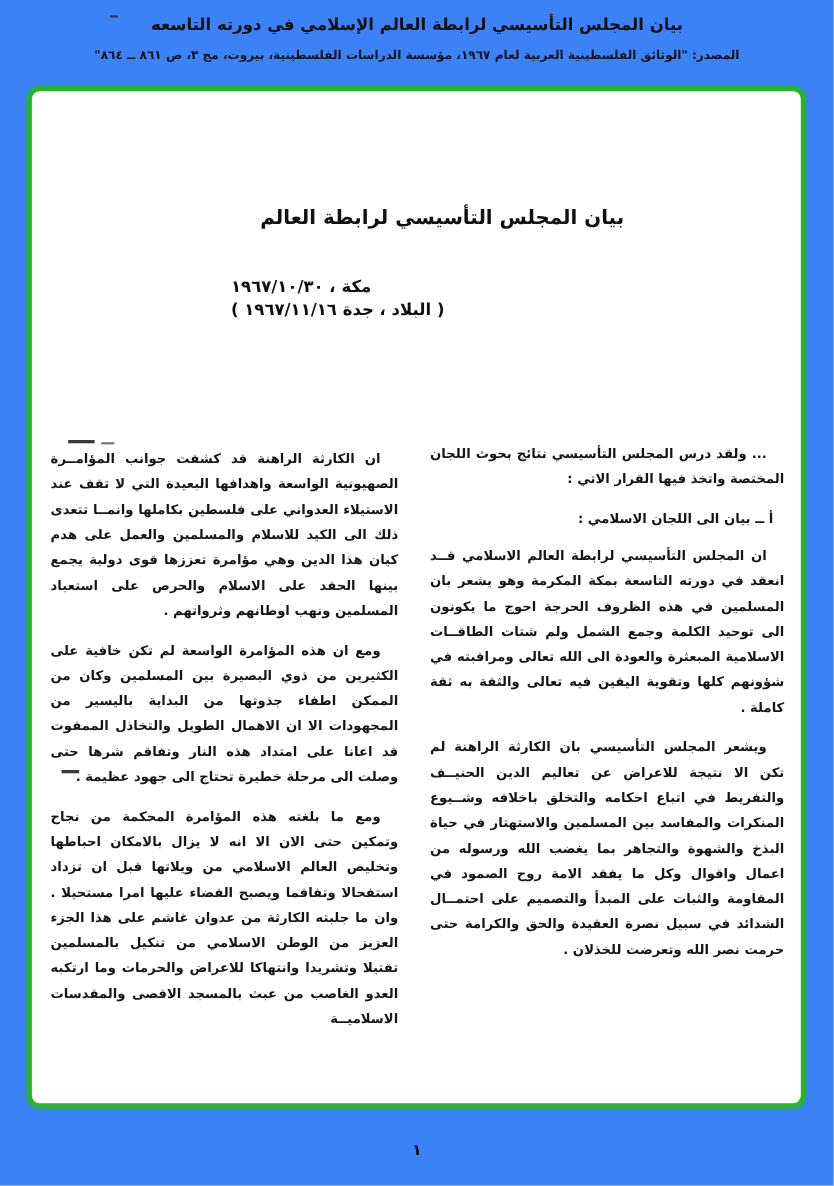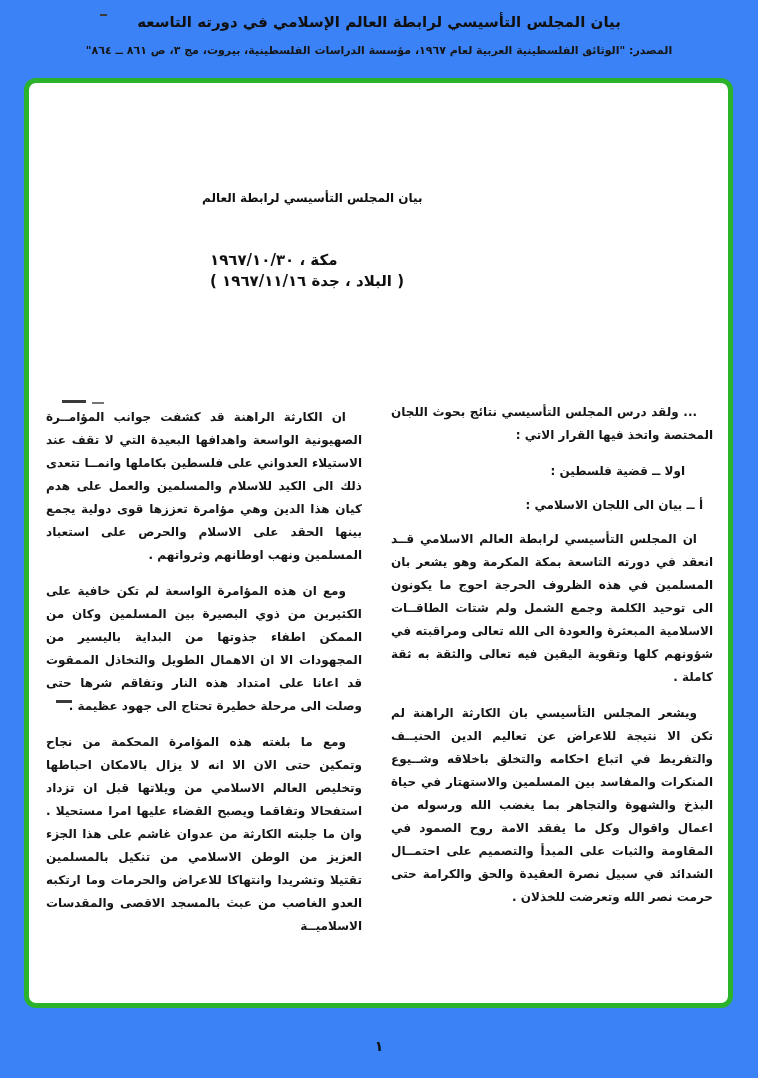--- a/index.html
+++ b/index.html
@@ -39,25 +39,25 @@
     left: 24px; top: 78px;
     width: 699px; height: 920px;
     border: 5px solid #2bb32b;
     border-radius: 12px;
     background: #ffffff;
   }
 
   
   .doc-title {
     position: absolute;
-    top: 187px; left: 202px;
+    top: 187px; left: 228px;
     width: 348px;
-    text-align: left;
+    text-align: center;
     direction: rtl;
-    font-size: 12px;
+    font-size: 18px;
     font-weight: bold;
     line-height: 23px;
     color: #101010;
   }
   .doc-dates {
     position: absolute;
     top: 250px; left: 210px;
     width: 348px;
     text-align: left;
     direction: rtl;
@@ -116,21 +116,20 @@
     <div>بيان المجلس التأسيسي لرابطة العالم</div>
   </div>
 
   <div class="doc-dates">
     <div>مكة ، ١٩٦٧/١٠/٣٠</div>
     <div>( البلاد ، جدة ١٩٦٧/١١/١٦ )</div>
   </div>
 
   <div class="col col-right">
     <p class="para">... ولقد درس المجلس التأسيسي نتائج بحوث اللجان المختصة واتخذ فيها القرار الاتي :</p>
-    <p class="h-first">اولا ــ قضية فلسطين :</p>
     <p class="h-sub">أ ــ بيان الى اللجان الاسلامي :</p>
     <p class="para">ان المجلس التأسيسي لرابطة العالم الاسلامي قــد انعقد في دورته التاسعة بمكة المكرمة وهو يشعر بان المسلمين في هذه الظروف الحرجة احوج ما يكونون الى توحيد الكلمة وجمع الشمل ولم شتات الطاقــات الاسلامية المبعثرة والعودة الى الله تعالى ومراقبته في شؤونهم كلها وتقوية اليقين فيه تعالى والثقة به ثقة كاملة .</p>
     <p class="para">ويشعر المجلس التأسيسي بان الكارثة الراهنة لم تكن الا نتيجة للاعراض عن تعاليم الدين الحنيــف والتفريط في اتباع احكامه والتخلق باخلاقه وشــيوع المنكرات والمفاسد بين المسلمين والاستهتار في حياة البذخ والشهوة والتجاهر بما يغضب الله ورسوله من اعمال واقوال وكل ما يفقد الامة روح الصمود في المقاومة والثبات على المبدأ والتصميم على احتمــال الشدائد في سبيل نصرة العقيدة والحق والكرامة حتى حرمت نصر الله وتعرضت للخذلان .</p>
   </div>
 
   <div class="col col-left">
     <p class="para">ان الكارثة الراهنة قد كشفت جوانب المؤامــرة الصهيونية الواسعة واهدافها البعيدة التي لا تقف عند الاستيلاء العدواني على فلسطين بكاملها وانمــا تتعدى ذلك الى الكيد للاسلام والمسلمين والعمل على هدم كيان هذا الدين وهي مؤامرة تعززها قوى دولية يجمع بينها الحقد على الاسلام والحرص على استعباد المسلمين ونهب اوطانهم وثرواتهم .</p>
     <p class="para">ومع ان هذه المؤامرة الواسعة لم تكن خافية على الكثيرين من ذوي البصيرة بين المسلمين وكان من الممكن اطفاء جذوتها من البداية باليسير من المجهودات الا ان الاهمال الطويل والتخاذل الممقوت قد اعانا على امتداد هذه النار وتفاقم شرها حتى وصلت الى مرحلة خطيرة تحتاج الى جهود عظيمة .</p>
     <p class="para">ومع ما بلغته هذه المؤامرة المحكمة من نجاح وتمكين حتى الان الا انه لا يزال بالامكان احباطها وتخليص العالم الاسلامي من ويلاتها قبل ان تزداد استفحالا وتفاقما ويصبح القضاء عليها امرا مستحيلا . وان ما جلبته الكارثة من عدوان غاشم على هذا الجزء العزيز من الوطن الاسلامي من تنكيل بالمسلمين تقتيلا وتشريدا وانتهاكا للاعراض والحرمات وما ارتكبه العدو الغاصب من عبث بالمسجد الاقصى والمقدسات الاسلاميــة</p>
   </div>

